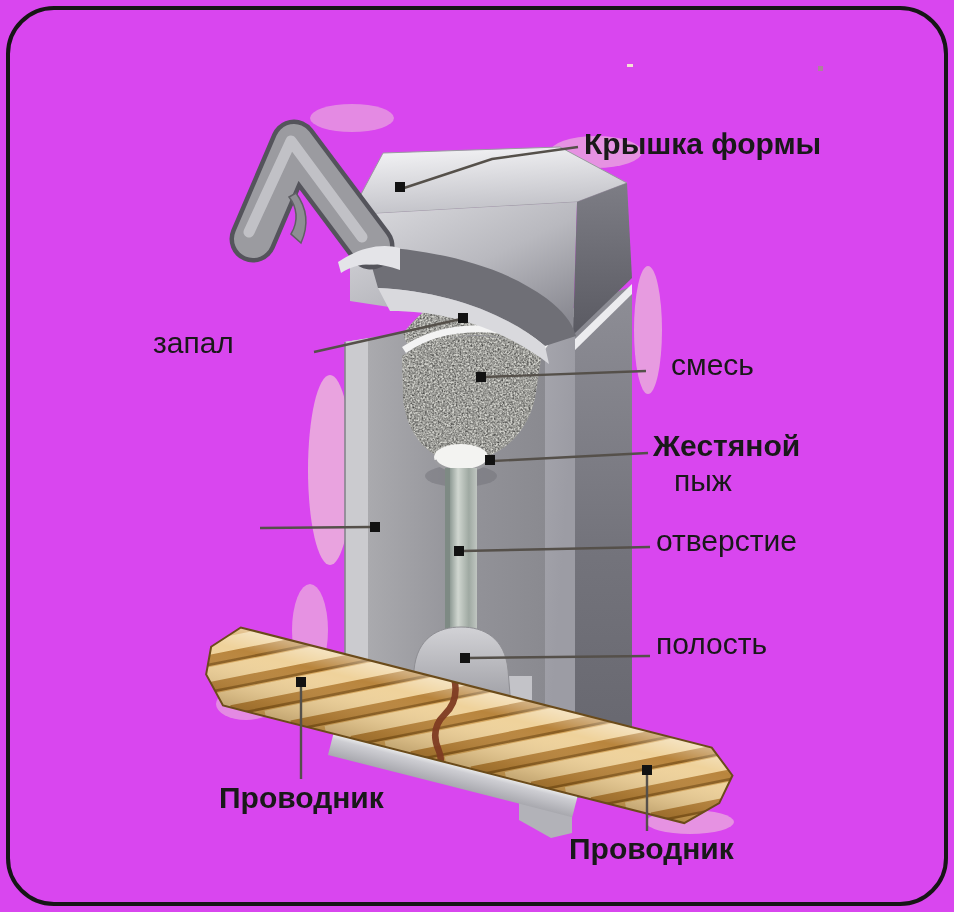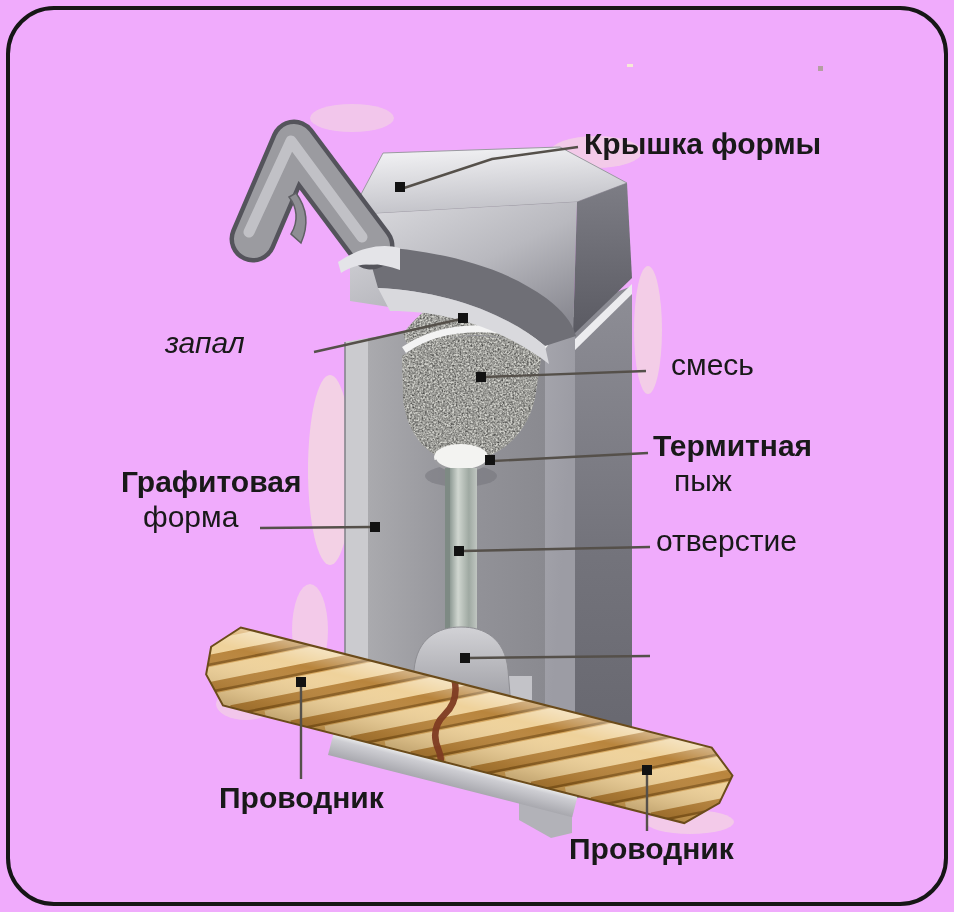--- a/index.html
+++ b/index.html
@@ -1,25 +1,25 @@
 <!DOCTYPE html>
 <html><head>
 <meta charset="utf-8">
 <style>
   html,body{margin:0;padding:0;background:#ffffff;}
-  .stage{position:relative;width:954px;height:912px;background:#f0abfc;overflow:hidden;
+  .stage{position:relative;width:954px;height:912px;background:#d946ef;overflow:hidden;
          font-family:"Liberation Sans","DejaVu Sans",sans-serif;}
   .frame{position:absolute;left:6px;top:6px;right:6px;bottom:6px;
          border:4px solid #161616;border-radius:48px;}
   .art{position:absolute;left:0;top:0;}
   .lbl{position:absolute;font:700 30px/35px "Liberation Sans","DejaVu Sans",sans-serif;
        color:#191919;white-space:nowrap;}
   .lbl .l1{display:block;font-weight:700;}
   .lbl .l2{display:block;font-weight:400;}
-  .lbl-starter .l2{margin-left:19px;font-style:italic;}
+  .lbl-starter .l2{margin-left:7px;}
   .lbl-mold .l2{margin-left:22px;}
   .lbl-thermite .l2,.lbl-wad .l2{margin-left:21px;}
   .lbl-cover{left:584px;top:126px;}
   .lbl-starter{left:146px;top:325px;}
   .lbl-thermite{left:650px;top:347px;}
   .lbl-wad{left:653px;top:428px;}
   .lbl-mold{left:121px;top:464px;}
   .lbl-hole{left:656px;top:523px;}
   .lbl-cavity{left:656px;top:626px;}
   .lbl-cond-left{left:219px;top:780px;}
@@ -206,31 +206,28 @@
   <div class="lbl lbl-cover">
     <span class="l1">Крышка формы</span>
   </div>
   <div class="lbl lbl-starter">
     <span class="l2">запал</span>
   </div>
   <div class="lbl lbl-thermite">
     <span class="l2">смесь</span>
   </div>
   <div class="lbl lbl-wad">
-    <span class="l1">Термитная</span>
+    <span class="l1">Жестяной</span>
     <span class="l2">пыж</span>
-  </div>
-  <div class="lbl lbl-mold">
-    <span class="l1">Графитовая</span>
-    <span class="l2">форма</span>
   </div>
   <div class="lbl lbl-hole">
     <span class="l2">отверстие</span>
   </div>
   <div class="lbl lbl-cavity">
+    <span class="l2">полость</span>
   </div>
   <div class="lbl lbl-cond-left">
     <span class="l1">Проводник</span>
   </div>
   <div class="lbl lbl-cond-right">
     <span class="l1">Проводник</span>
   </div>
 
   <div class="frame"></div>
 </div>

